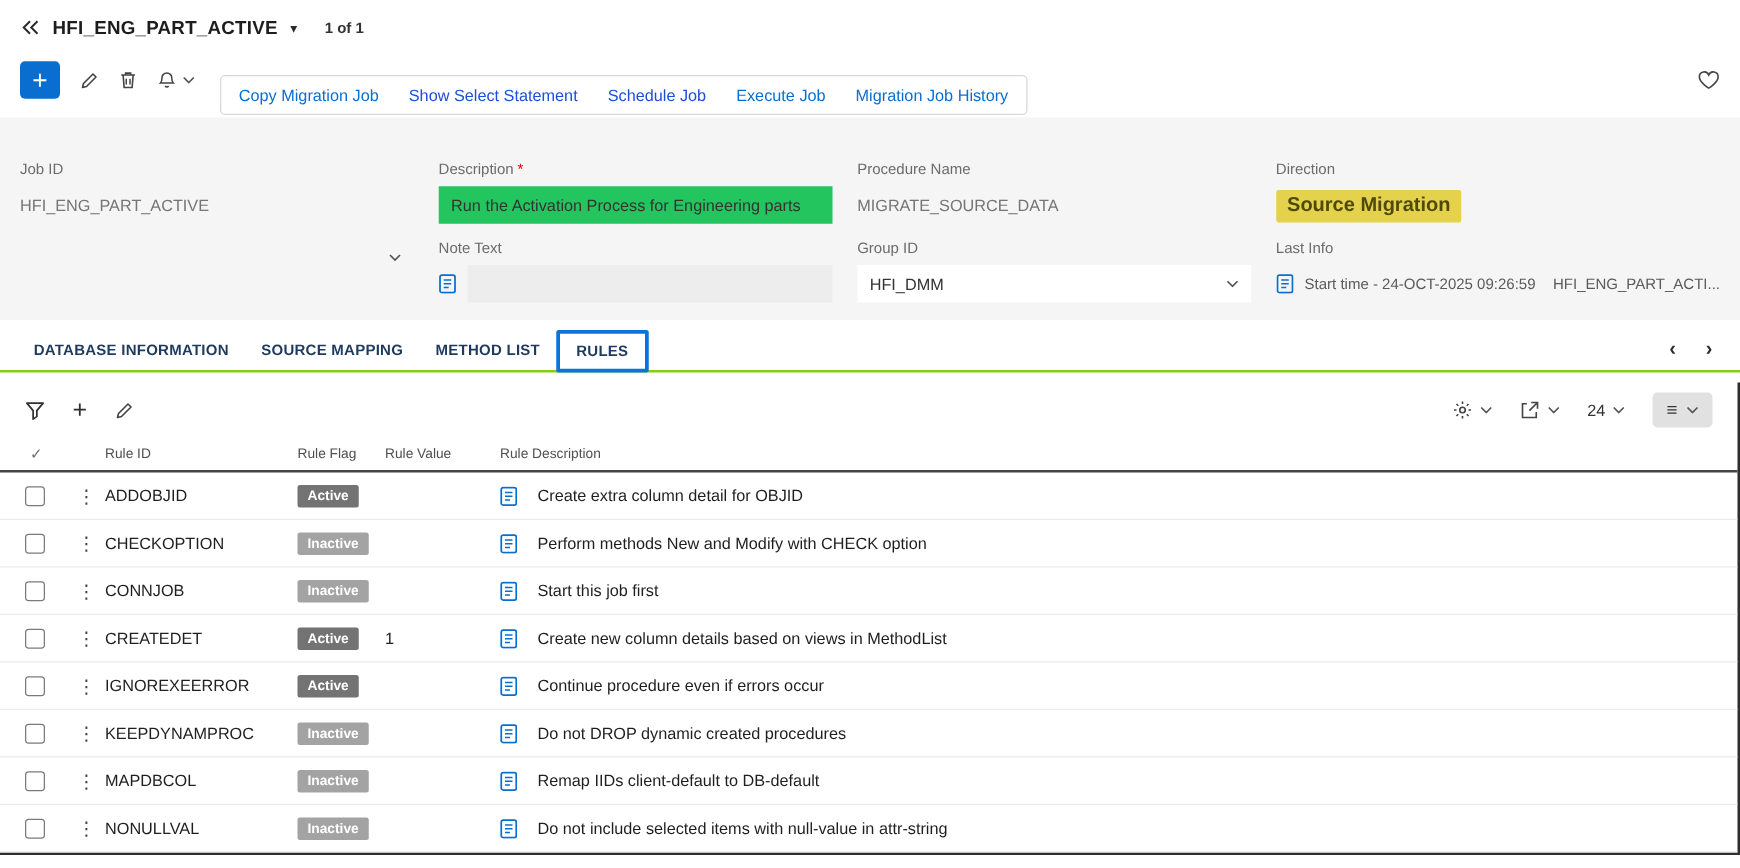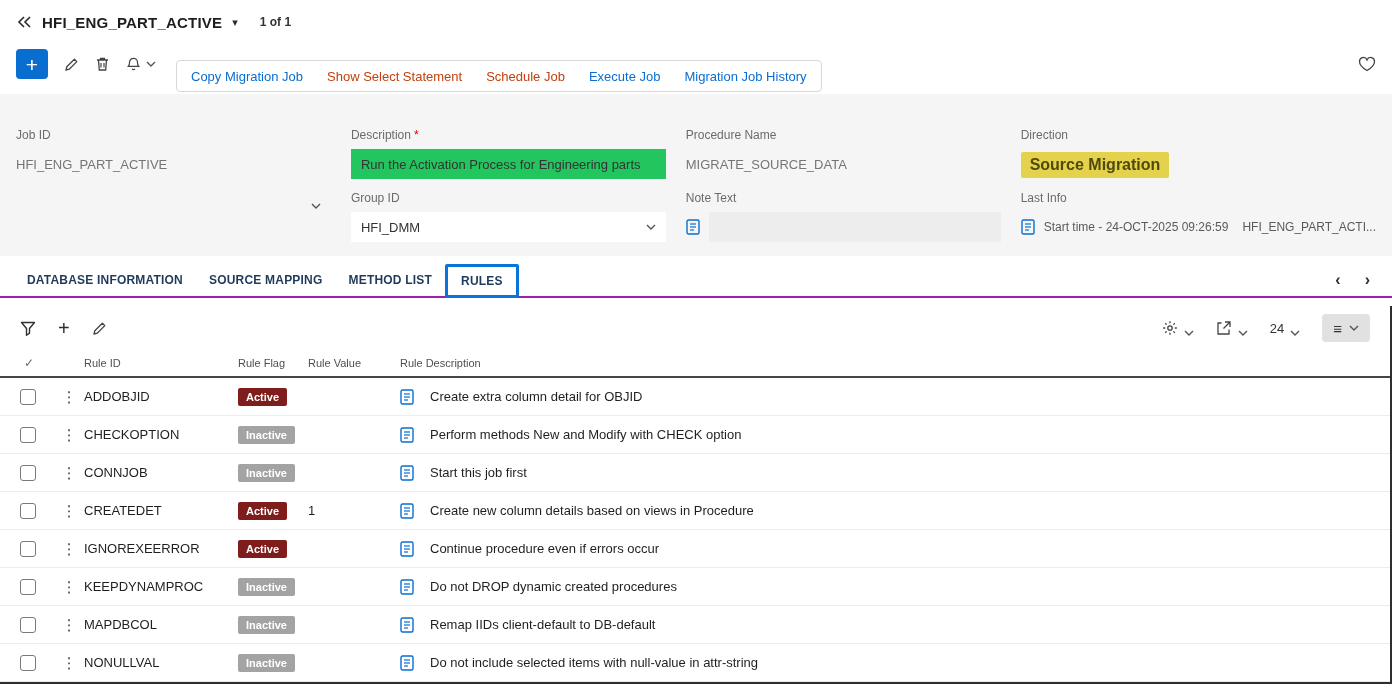--- a/index.html
+++ b/index.html
@@ -18,21 +18,21 @@
 
   
   .toolbar { height:40px; display:flex; align-items:center; padding:0 16px; gap:16px; }
   .add-btn { width:32px; height:30px; background:#0a6ed1; border-radius:4px; color:#fff;
              font-size:21px; line-height:1; display:flex; align-items:center; justify-content:center; }
   .bell-wrap { display:inline-flex; align-items:center; gap:5px; cursor:pointer; }
   .btn-group { display:flex; align-items:center; height:32px; border:1px solid #d8d8d8;
                border-radius:4px; padding:0 2px; margin-left:4px; background:#fff;margin-top:24px; }
   .link-btn { font-size:13px; padding:0 12px; height:100%; }
   .link-btn.blue { color:#0a6ed1; }
-  .link-btn.dark { color:#c2410c; }
+  .link-btn.dark { color:#1d4ed8; }
 
   
   .form-panel { margin-top:10px; background:#f5f5f5; padding:14px 16px; }
   .fgrid { display:grid; grid-template-columns:repeat(4,1fr); column-gap:20px; row-gap:12px;margin-top:20px; }
   .flabel { font-size:12px; color:#6b6b6b; margin-bottom:7px; display:flex; gap:3px; height:14px; }
   .req { color:#d40000; }
   .ftext { font-size:13px; color:#757575; height:30px; display:flex; align-items:center; }
   .finput { width:100%; height:30px; background:#22c55e; border:none; padding:0 10px;
             font-size:13px; color:#333; font-family:inherit; }
   .combo { height:30px; background:#fff; display:flex; align-items:center; padding:0 10px;
@@ -40,51 +40,51 @@
   .combo.ghost { background:transparent; }
   .badge-dir { display:inline-block; background:#e4d24c; color:#4f4a0a; font-size:16px;
                font-weight:bold; padding:4px 9px; border-radius:2px; margin-top:3px; }
   .iconfield { display:flex; align-items:center; gap:9px; height:30px; }
   .notefield { flex:1; height:30px; background:#ededed; cursor:text; }
   .lastinfo { font-size:12px; color:#5a5a5a; white-space:nowrap; overflow:hidden;
               display:flex; gap:14px; align-items:center; }
 
   
   .tabs { margin-top:8px; display:flex; align-items:stretch; height:34px;
-          border-bottom:2px solid #a21caf; padding:0 14px; }
+          border-bottom:2px solid #84cc16; padding:0 14px; }
   .tab { display:flex; align-items:center; padding:0 13px; font-size:12px; font-weight:bold;
          color:#1e3a5c; cursor:pointer; letter-spacing:.2px; }
   .tab.active { border:3px solid #0b74da; border-radius:2px; background:#fff;
                 margin-bottom:-2px; position:relative; z-index:2; }
   .tab-arrows { margin-left:auto; align-self:center; display:flex; gap:24px; padding-right:8px; }
   .tab-arrows span { font-size:16px; font-weight:bold; color:#2e2e2e; cursor:pointer; line-height:1; }
 
   
   .table-panel { margin-top:8px; background:#fff; border-right:2px solid #2e2e2e;
                  border-bottom:2px solid #2e2e2e; }
   .ttoolbar { height:44px; display:flex; align-items:center; padding:0 20px; gap:22px; }
   .plus2 { font-size:20px; color:#2e2e2e; font-weight:normal; }
-  .tctrl { display:inline-flex; align-items:flex-end; gap:6px; color:#333; font-size:13px; cursor:pointer; }
+  .tctrl { display:inline-flex; align-items:center; gap:6px; color:#333; font-size:13px; cursor:pointer; }
   .view-btn { background:#e1e1e1; border-radius:4px; height:28px; padding:0 11px;
               display:inline-flex; align-items:center; gap:7px; cursor:pointer; }
   .list-glyph { font-size:15px; color:#333; }
 
   .tgrid { display:grid; grid-template-columns:38px 30px 154px 70px 92px 1fr; align-items:center; }
   .thead { height:28px; padding-left:16px; border-bottom:2px solid #454545;
            font-size:11px; color:#4f4f4f; }
   .thead .hcheck { font-size:12px; color:#6b6b6b; padding-left:8px; }
   .trow { height:38px; padding-left:16px; border-bottom:1px solid #ececec;
           font-size:13px; color:#1f1f1f; }
   .ccell { display:flex; padding-left:4px; }
   .checkbox { width:16px; height:16px; border:1px solid #7a7a7a; border-radius:3px;
               background:#fff; display:inline-block; cursor:pointer; }
   .kebab { font-size:15px; color:#444; cursor:pointer; text-align:center; }
   .flag-badge { display:inline-block; color:#fff; font-size:11px; font-weight:bold;
                 padding:3px 8px; border-radius:2px; }
-  .flag-active { background:#7f1d1d; }
+  .flag-active { background:#737373; }
   .flag-inactive { background:#a3a3a3; }
   .rval { font-size:13px; color:#1f1f1f; }
   .desc-cell { display:flex; align-items:center; gap:16px; }
   .note-svg { width:14px; height:16px; cursor:pointer; }
   .chev-svg { width:10px; height:6px; }
 </style>
 </head>
 <body>
 
 <svg width="0" height="0" style="position:absolute">
@@ -192,43 +192,43 @@
         <span>
             <svg class="chev-svg">
               <use href="#i-chev"></use>
             </svg>
           </span>
       </div>
     </div>
 
     <div>
       <div class="flabel">
+          <span>Note Text</span>
+        </div>
+      <div class="iconfield">
+        <span class="icon-btn">
+            <svg class="note-svg">
+              <use href="#i-note"></use>
+            </svg>
+          </span>
+        <div class="notefield"></div>
+      </div>
+    </div>
+
+    <div>
+      <div class="flabel">
           <span>Group ID</span>
         </div>
       <div class="combo">
         <span>HFI_DMM</span>
         <span>
             <svg class="chev-svg">
               <use href="#i-chev"></use>
             </svg>
           </span>
-      </div>
-    </div>
-
-    <div>
-      <div class="flabel">
-          <span>Note Text</span>
-        </div>
-      <div class="iconfield">
-        <span class="icon-btn">
-            <svg class="note-svg">
-              <use href="#i-note"></use>
-            </svg>
-          </span>
-        <div class="notefield"></div>
       </div>
     </div>
 
     <div>
       <div class="flabel">
           <span>Last Info</span>
         </div>
       <div class="iconfield">
         <span class="icon-btn">
             <svg class="note-svg">
@@ -395,21 +395,21 @@
       <span class="kebab">⋮</span>
       <span>CREATEDET</span>
       <span><span class="flag-badge flag-active">Active</span></span>
       <span class="rval">1</span>
       <span class="desc-cell">
         <span class="icon-btn">
             <svg class="note-svg">
               <use href="#i-note"></use>
             </svg>
           </span>
-        <span>Create new column details based on views in Procedure</span>
+        <span>Create new column details based on views in MethodList</span>
       </span>
     </div>
 
     <div class="trow tgrid">
       <span class="ccell">
           <span class="checkbox"></span>
         </span>
       <span class="kebab">⋮</span>
       <span>IGNOREXEERROR</span>
       <span><span class="flag-badge flag-active">Active</span></span>

